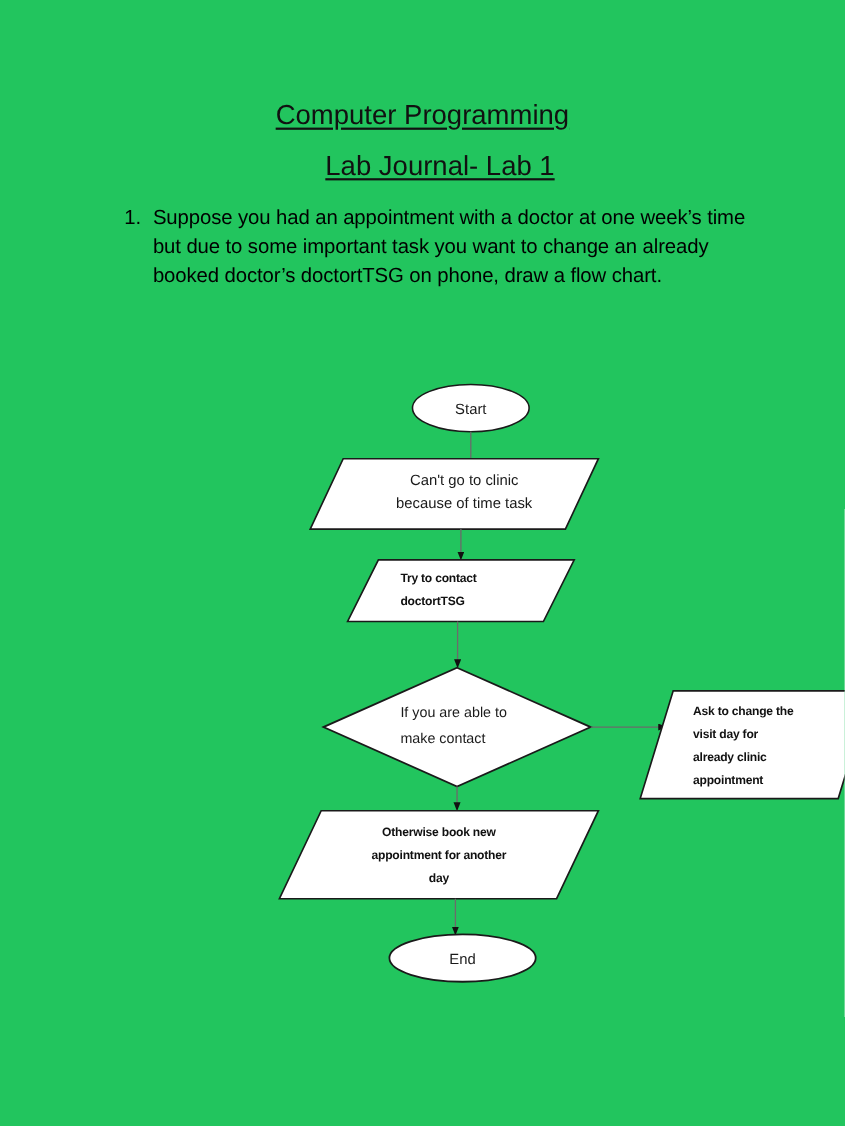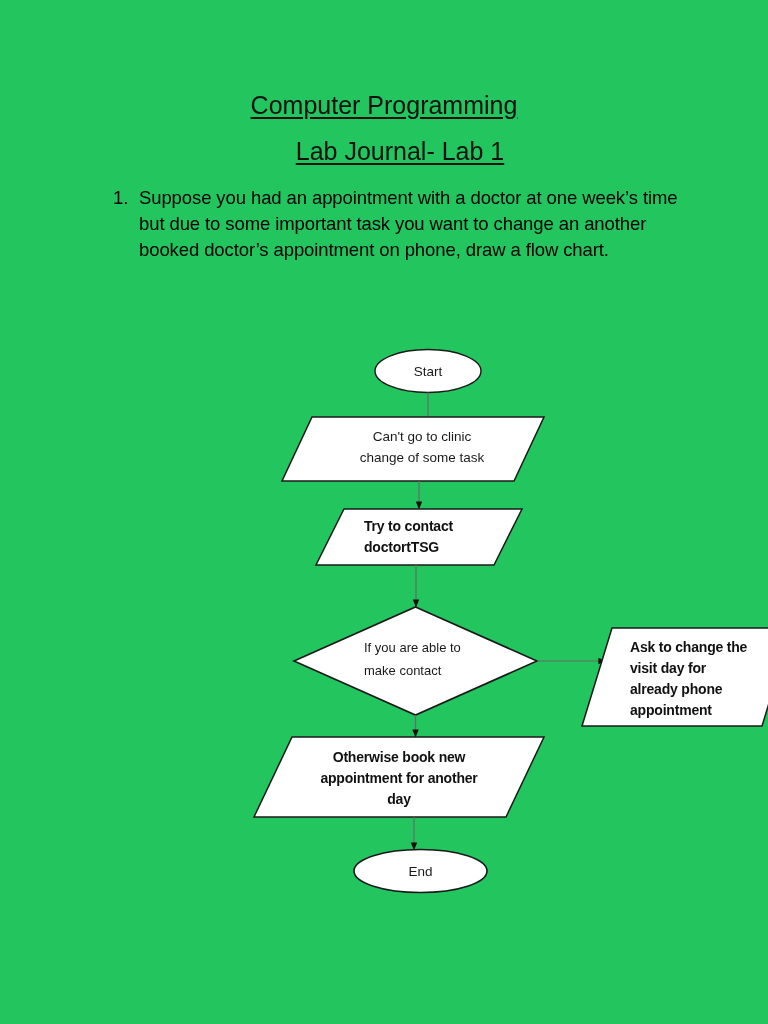--- a/index.html
+++ b/index.html
@@ -104,21 +104,21 @@
     line-height: 18px;
     color: #1a1a1a;
   }
   .para-label-light {
     font-size: 13.5px;
     line-height: 21px;
     color: #1a1a1a;
     font-weight: normal;
   }
   .para-label-bold {
-    font-size: 14px;
+    font-size: 11px;
     line-height: 21px;
     color: #111111;
     font-weight: bold;
     letter-spacing: -0.2px;
   }
   .diamond-label {
     font-size: 13px;
     line-height: 23px;
     color: #1a1a1a;
     font-weight: normal;
@@ -129,21 +129,21 @@
 
 <div class="page">
 
   <div class="title-block">
     <div class="doc-title"><span class="u">Computer Programming</span></div>
     <div class="doc-subtitle"><span class="u">Lab Journal- Lab 1</span></div>
   </div>
 
   <div class="question">
     <div class="question-num">1.</div>
-    <div class="question-text">Suppose you had an appointment with a doctor at one week’s time but due to some important task you want to change an another booked doctor’s appointment on phone, draw a flow chart.</div>
+    <div class="question-text">Suppose you had an appointment with a doctor at one week’s time but due to some important task you want to change an already booked doctor’s doctortTSG on phone, draw a flow chart.</div>
   </div>
 
   <div class="flow">
     <svg width="768" height="1024" viewBox="0 0 768 1024" xmlns="http://www.w3.org/2000/svg">
       <defs>
         <marker id="arrowhead" markerWidth="9" markerHeight="9" refX="7.6" refY="3.2" orient="auto" markerUnits="userSpaceOnUse">
           <path d="M0,0 L8,3.2 L0,6.4 z" fill="#111111"></path>
         </marker>
       </defs>
 
@@ -173,37 +173,37 @@
 
       <ellipse cx="376.5" cy="871" rx="66.5" ry="21.5" fill="#ffffff" stroke="#1a1a1a" stroke-width="1.6"></ellipse>
     </svg>
 
     <div class="shape-text t-center" style="left:331px; top:350px; width:106px; height:43px;">
       <div class="oval-label">Start</div>
     </div>
 
     <div class="shape-text t-center" style="left:278px; top:421px; width:200px; height:52px;text-align:center;">
       <div class="para-label-light">Can't go to clinic</div>
-      <div class="para-label-light">change of some task</div>
+      <div class="para-label-light">because of time task</div>
     </div>
 
     <div class="shape-text t-left" style="left:320px; top:514px; width:150px; height:46px;">
       <div class="para-label-bold">Try to contact</div>
       <div class="para-label-bold">doctortTSG</div>
     </div>
 
     <div class="shape-text t-left" style="left:320px; top:634px; width:170px; height:50px;text-align:right;">
       <div class="diamond-label">If you are able to</div>
       <div class="diamond-label">make contact</div>
     </div>
 
     <div class="shape-text t-left" style="left:586px; top:638px; width:160px; height:82px;">
       <div class="para-label-bold">Ask to change the</div>
       <div class="para-label-bold">visit day for</div>
-      <div class="para-label-bold">already phone</div>
+      <div class="para-label-bold">already clinic</div>
       <div class="para-label-bold">appointment</div>
     </div>
 
     <div class="shape-text t-center" style="left:255px; top:745px; width:200px; height:66px;">
       <div class="para-label-bold">Otherwise book new</div>
       <div class="para-label-bold">appointment for another</div>
       <div class="para-label-bold">day</div>
     </div>
 
     <div class="shape-text t-center" style="left:310px; top:850px; width:133px; height:43px;justify-content:center;">

